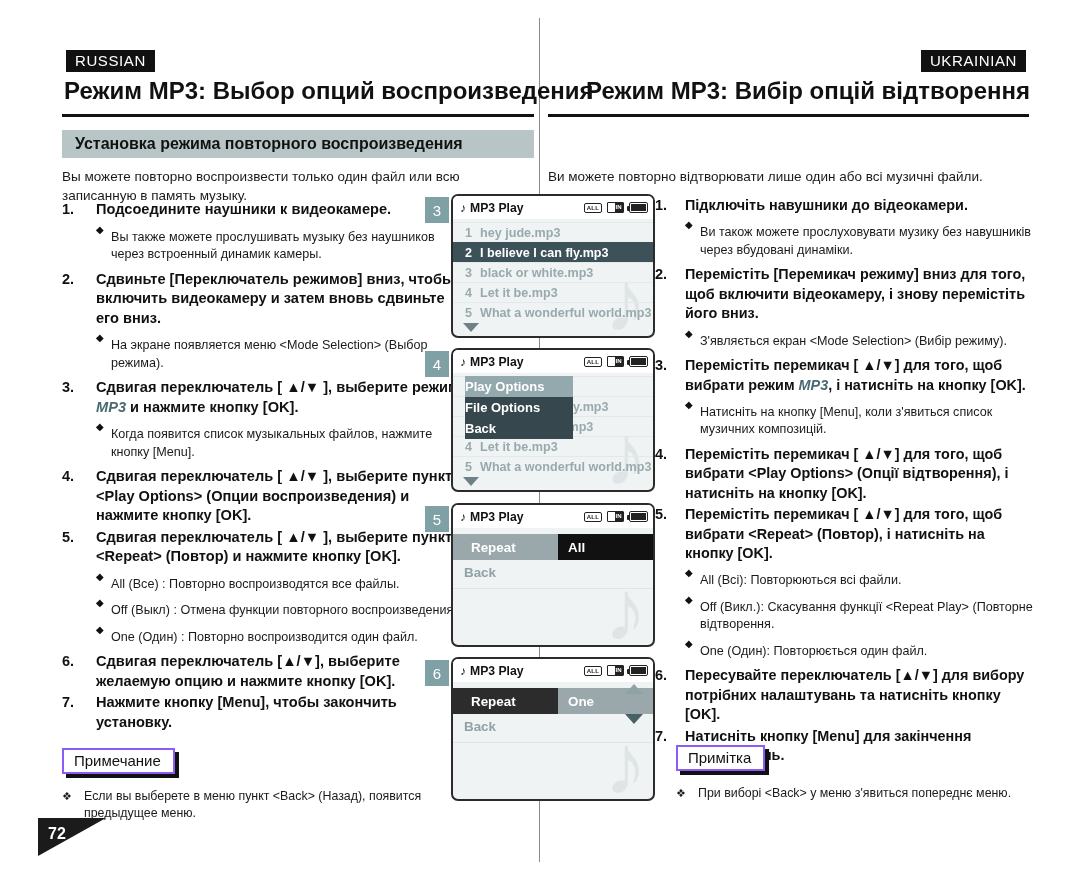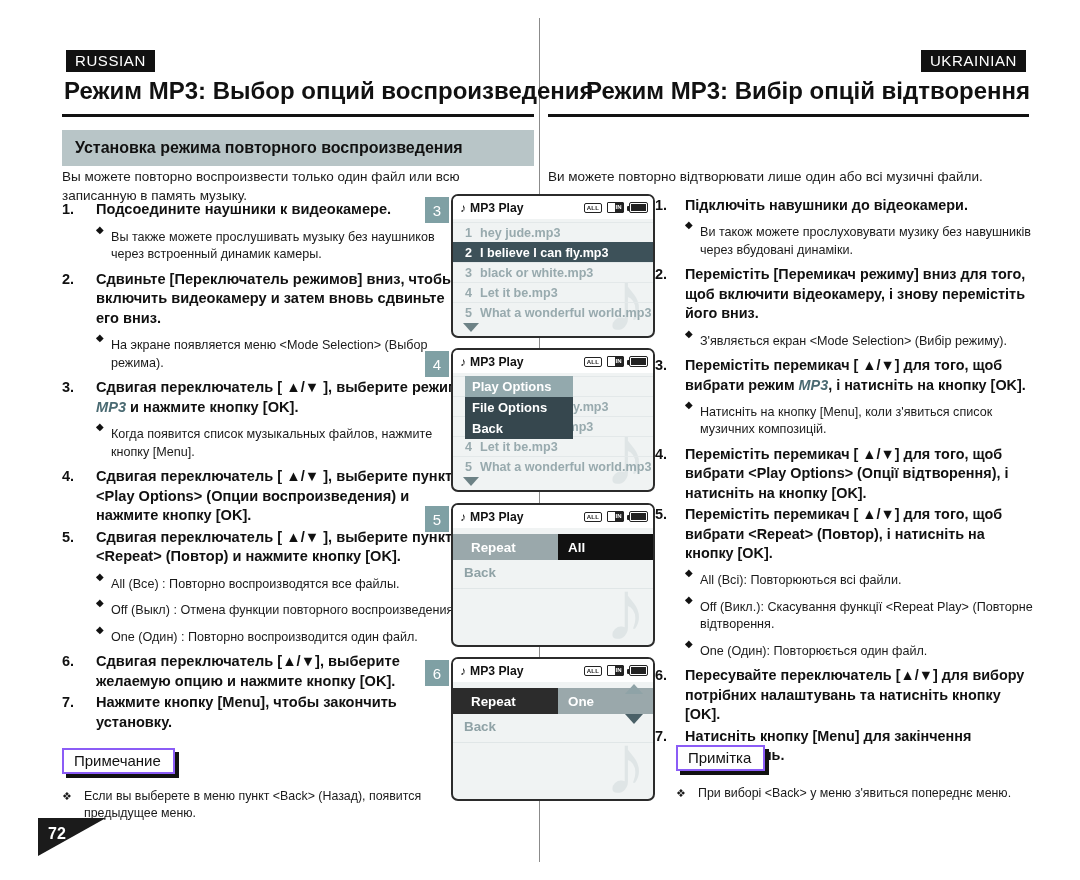--- a/index.html
+++ b/index.html
@@ -44,21 +44,21 @@
   .titlerule {
     position:absolute; height:3px; background:#111;
   }
   #rule-ru { left:62px; top:114px; width:472px; }
   #rule-uk { left:548px; top:114px; width:481px; }
 
   
   .sectionbar {
     position:absolute;
     background:#b8c5c7;
-    height:36px;
+    height:28px;
     display:flex; align-items:center;
     padding-left:13px;
     font-size:16px; font-weight:bold; color:#111;
     white-space:nowrap;
   }
   #sect-ru { left:62px; top:130px; width:472px; }
   #sect-uk { left:548px; top:130px; width:481px; }
 
   
   .intro {
@@ -218,21 +218,21 @@
   .scroll-down-r {
     position:absolute; right:10px; top:55px; z-index:3;
     width:0; height:0; border-left:9px solid transparent;
     border-right:9px solid transparent; border-top:10px solid #4a6067;
   }
 
   
   .ovl { position:absolute; left:12px; z-index:4; }
   .ovl-item {
     width:108px; height:21px; display:flex; align-items:center;
-    padding-left:7px; font-size:13px; font-weight:bold;
+    font-size:13px; font-weight:bold;
     color:#ffffff;
   }
   .ovl-item.a { background:#93a9ad; }
   .ovl-item.b { background:#36474e; }
 
   
   .rep-row { display:flex; height:26px; align-items:stretch; margin-top:3px; }
   .rep-label {
     width:105px; display:flex; align-items:center; padding-left:18px;
     font-size:13.4px; font-weight:bold; color:#ffffff;

